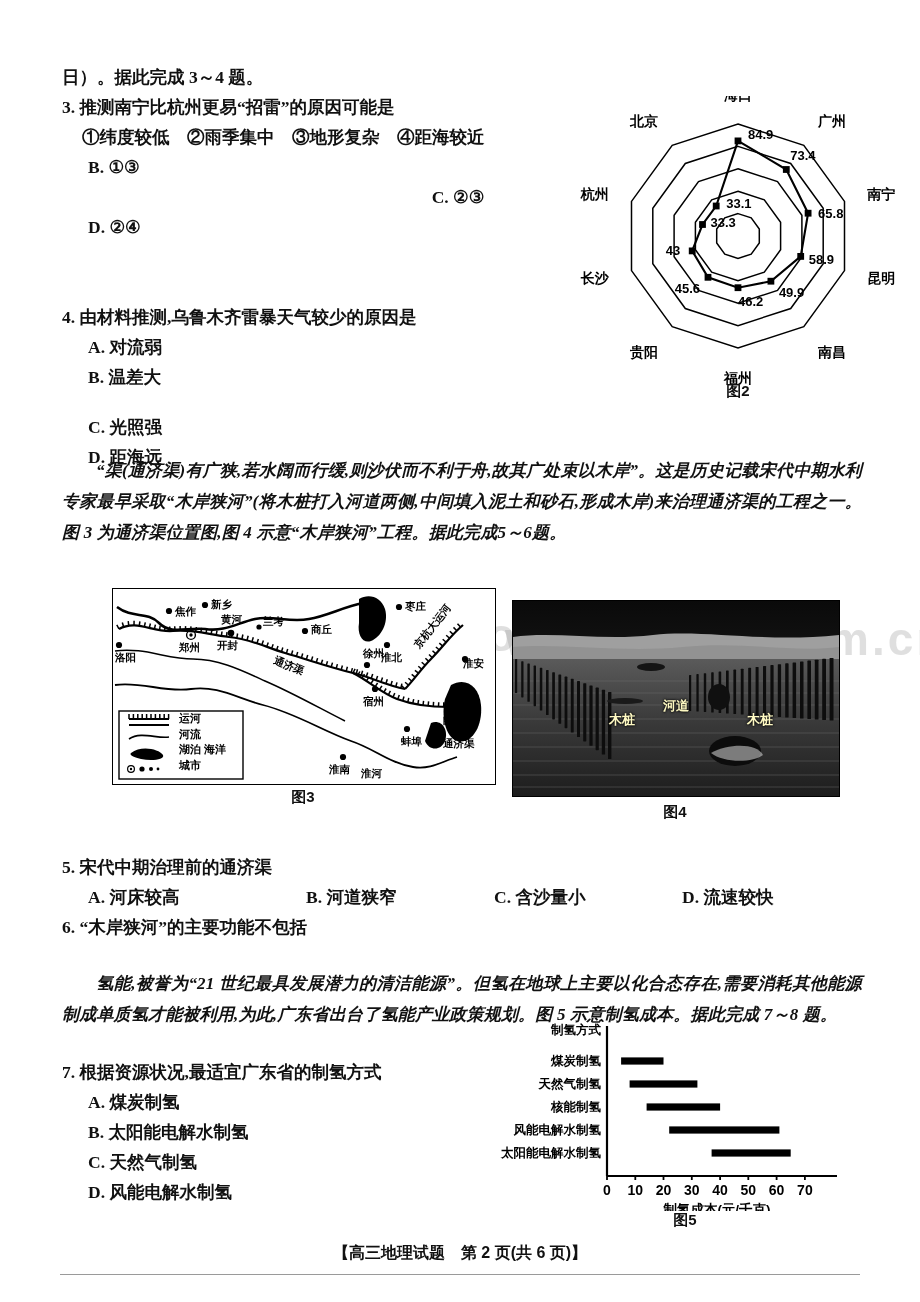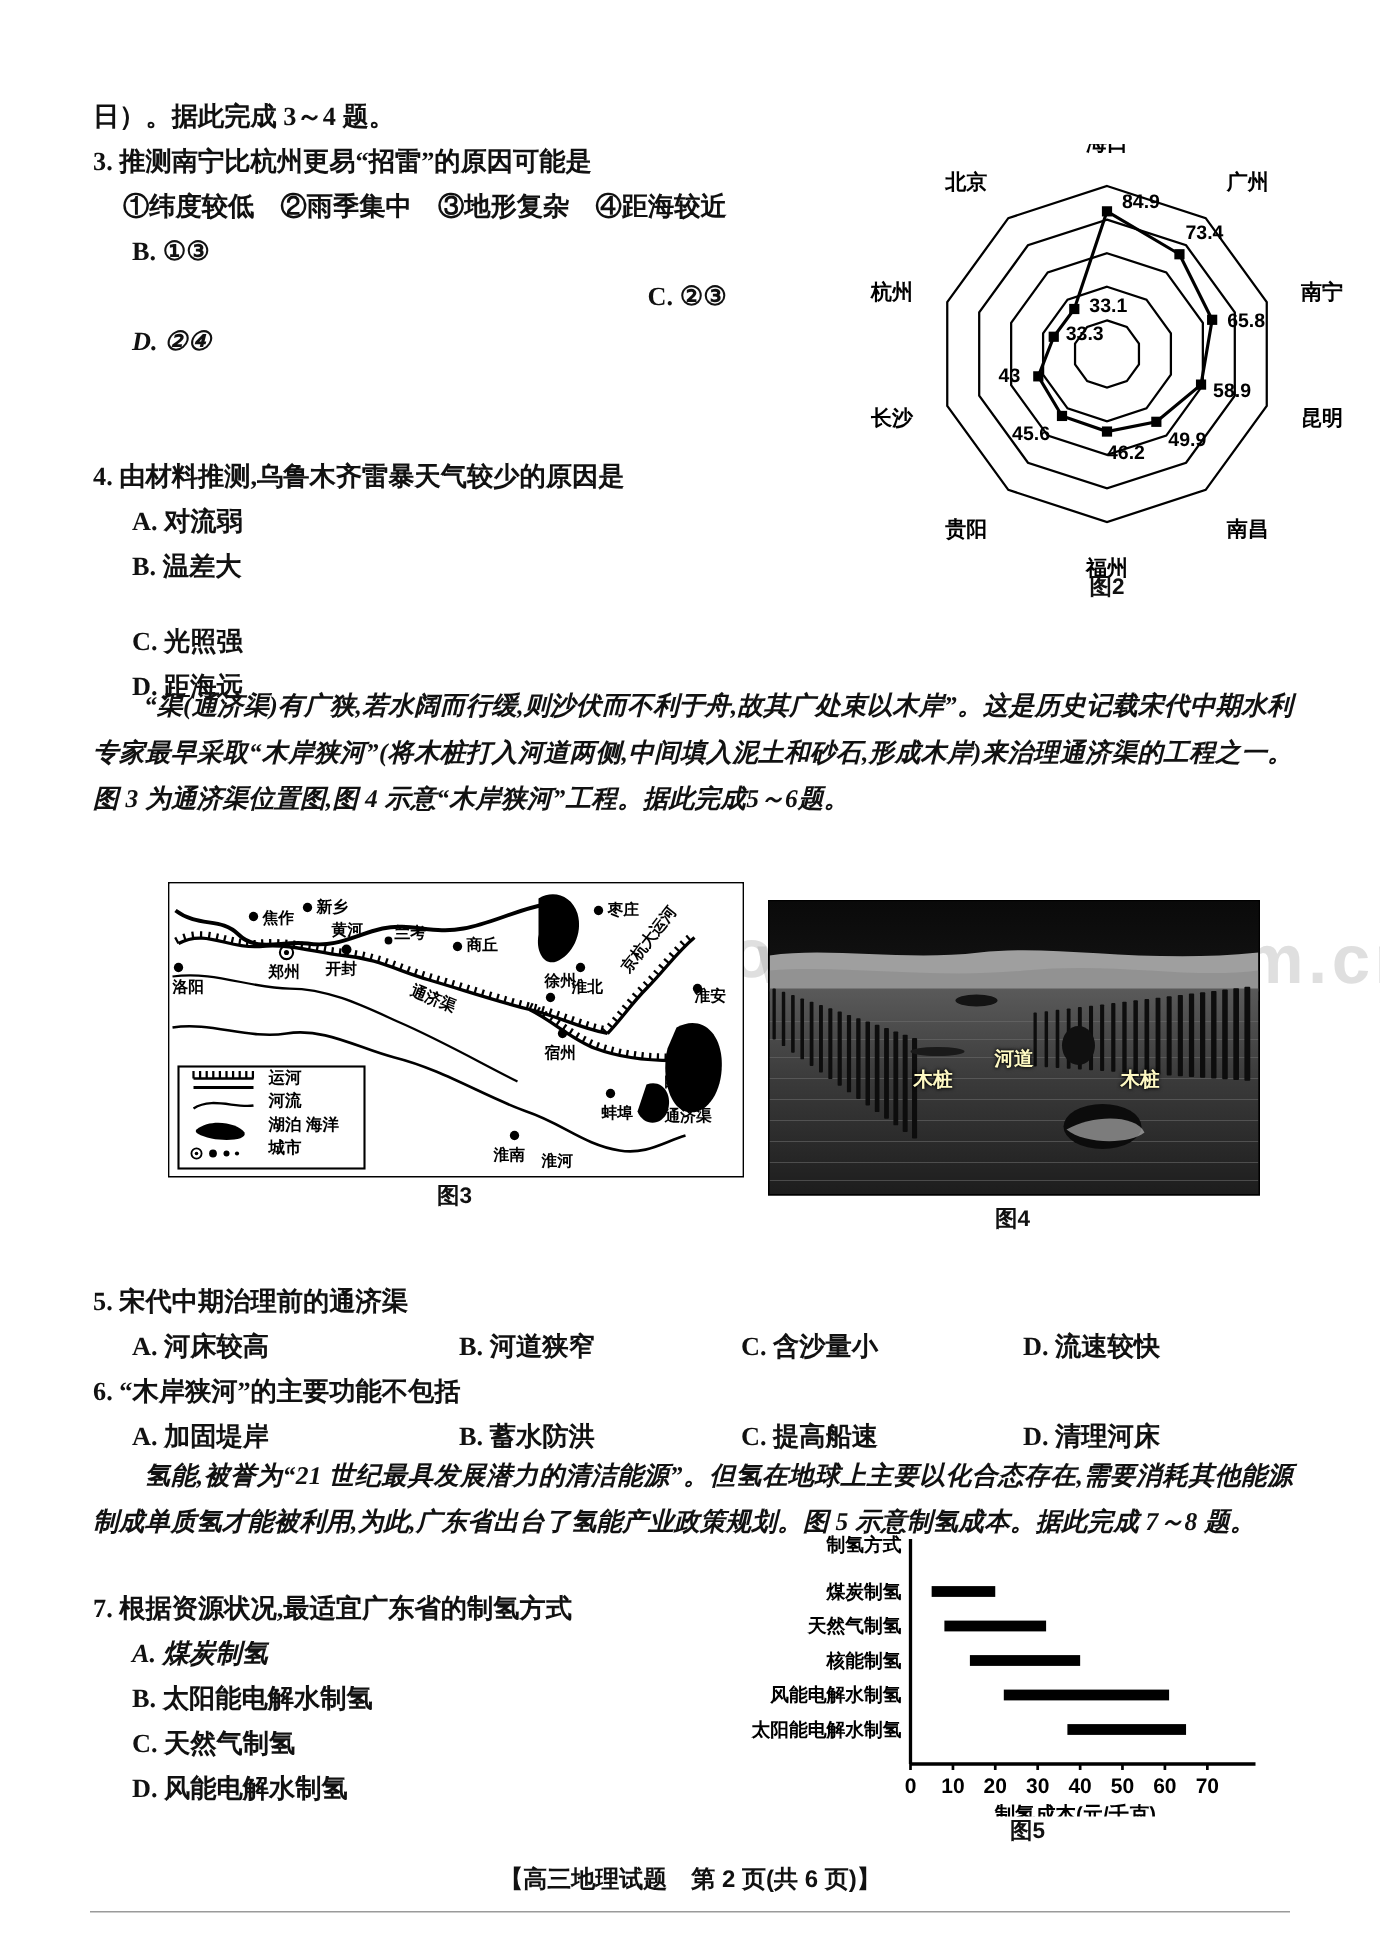--- a/index.html
+++ b/index.html
@@ -153,21 +153,21 @@
   </div>
 
   <div class="sec" style="left:62px; top:92px;">
     <div class="q-line">
       <span>3.</span>
       <span>推测南宁比杭州更易“招雷”的原因可能是</span>
     </div>
     <div class="q-line" style="padding-left:20px;">①纬度较低　②雨季集中　③地形复杂　④距海较近</div>
     <div class="opt" style="padding-left:26px;">B. ①③</div>
     <div class="opt" style="padding-left:26px;text-align:right;">C. ②③</div>
-    <div class="opt" style="padding-left:26px;font-style:italic;">D. ②④</div>
+    <div class="opt" style="padding-left:26px;">D. ②④</div>
   </div>
 
   <div class="sec" style="left:62px; top:302px;">
     <div class="q-line">
       <span>4.</span>
       <span>由材料推测,乌鲁木齐雷暴天气较少的原因是</span>
     </div>
     <div class="opt" style="padding-left:26px;">A. 对流弱</div>
     <div class="opt" style="padding-left:26px;">B. 温差大</div>
     <div class="opt" style="padding-left:26px;margin-top:20px;">C. 光照强</div>
@@ -531,39 +531,31 @@
       <div class="opt">D. 流速较快</div>
     </div>
   </div>
 
   <div class="sec" style="left:62px; top:912px;">
     <div class="q-line">
       <span>6.</span>
       <span>“木岸狭河”的主要功能不包括</span>
     </div>
   </div>
-  <div class="sec" style="left:88px; top:942px; width:790px;">
-    <div style="display:flex;">
-      <div class="opt" style="width:218px;">A. 加固堤岸</div>
-      <div class="opt" style="width:188px;">B. 蓄水防洪</div>
-      <div class="opt" style="width:188px;">C. 提高船速</div>
-      <div class="opt">D. 清理河床</div>
-    </div>
-  </div>
 
   <div class="sec" style="left:62px; top:968px; width:800px;">
     <div class="para"><span class="ind"></span><span>氢能,被誉为“21 世纪最具发展潜力的清洁能源”。但氢在地球上主要以化合态存在,需要消耗其他能源制成单质氢才能被利用,为此,广东省出台了氢能产业政策规划。图 5 示意制氢成本。据此完成 7～8 题。</span></div>
   </div>
 
   <div class="sec" style="left:62px; top:1057px;">
     <div class="q-line">
       <span>7.</span>
       <span>根据资源状况,最适宜广东省的制氢方式</span>
     </div>
-    <div class="opt" style="padding-left:26px;font-style:italic;">A. 煤炭制氢</div>
+    <div class="opt" style="padding-left:26px;">A. 煤炭制氢</div>
     <div class="opt" style="padding-left:26px;">B. 太阳能电解水制氢</div>
     <div class="opt" style="padding-left:26px;">C. 天然气制氢</div>
     <div class="opt" style="padding-left:26px;">D. 风能电解水制氢</div>
   </div>
 
   <div id="cost-chart">
     <svg width="400" height="195" viewBox="0 0 400 195">
       <g id="cc-catlabels" font-family="'Liberation Sans',sans-serif" font-size="12.5" font-weight="700" fill="#000">
           <text x="146" y="49" text-anchor="end">煤炭制氢</text>
           <text x="146" y="72" text-anchor="end">天然气制氢</text>

